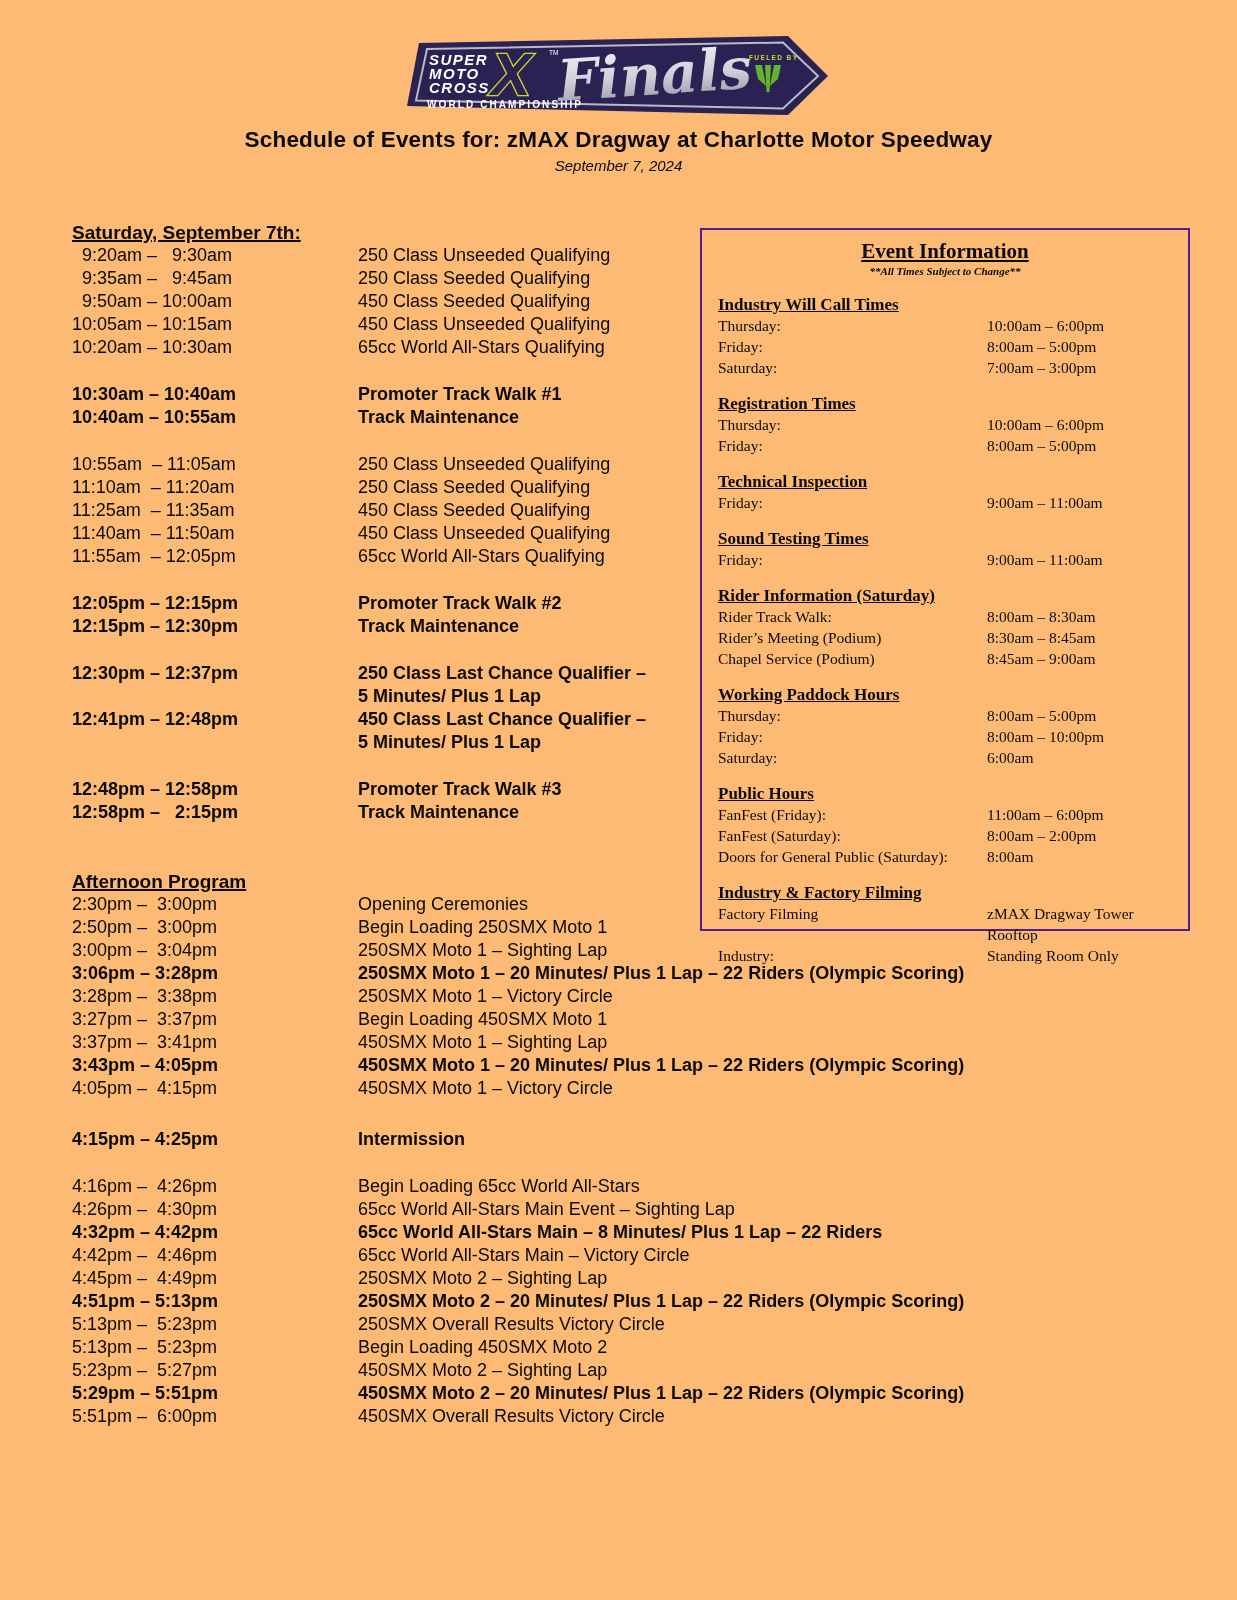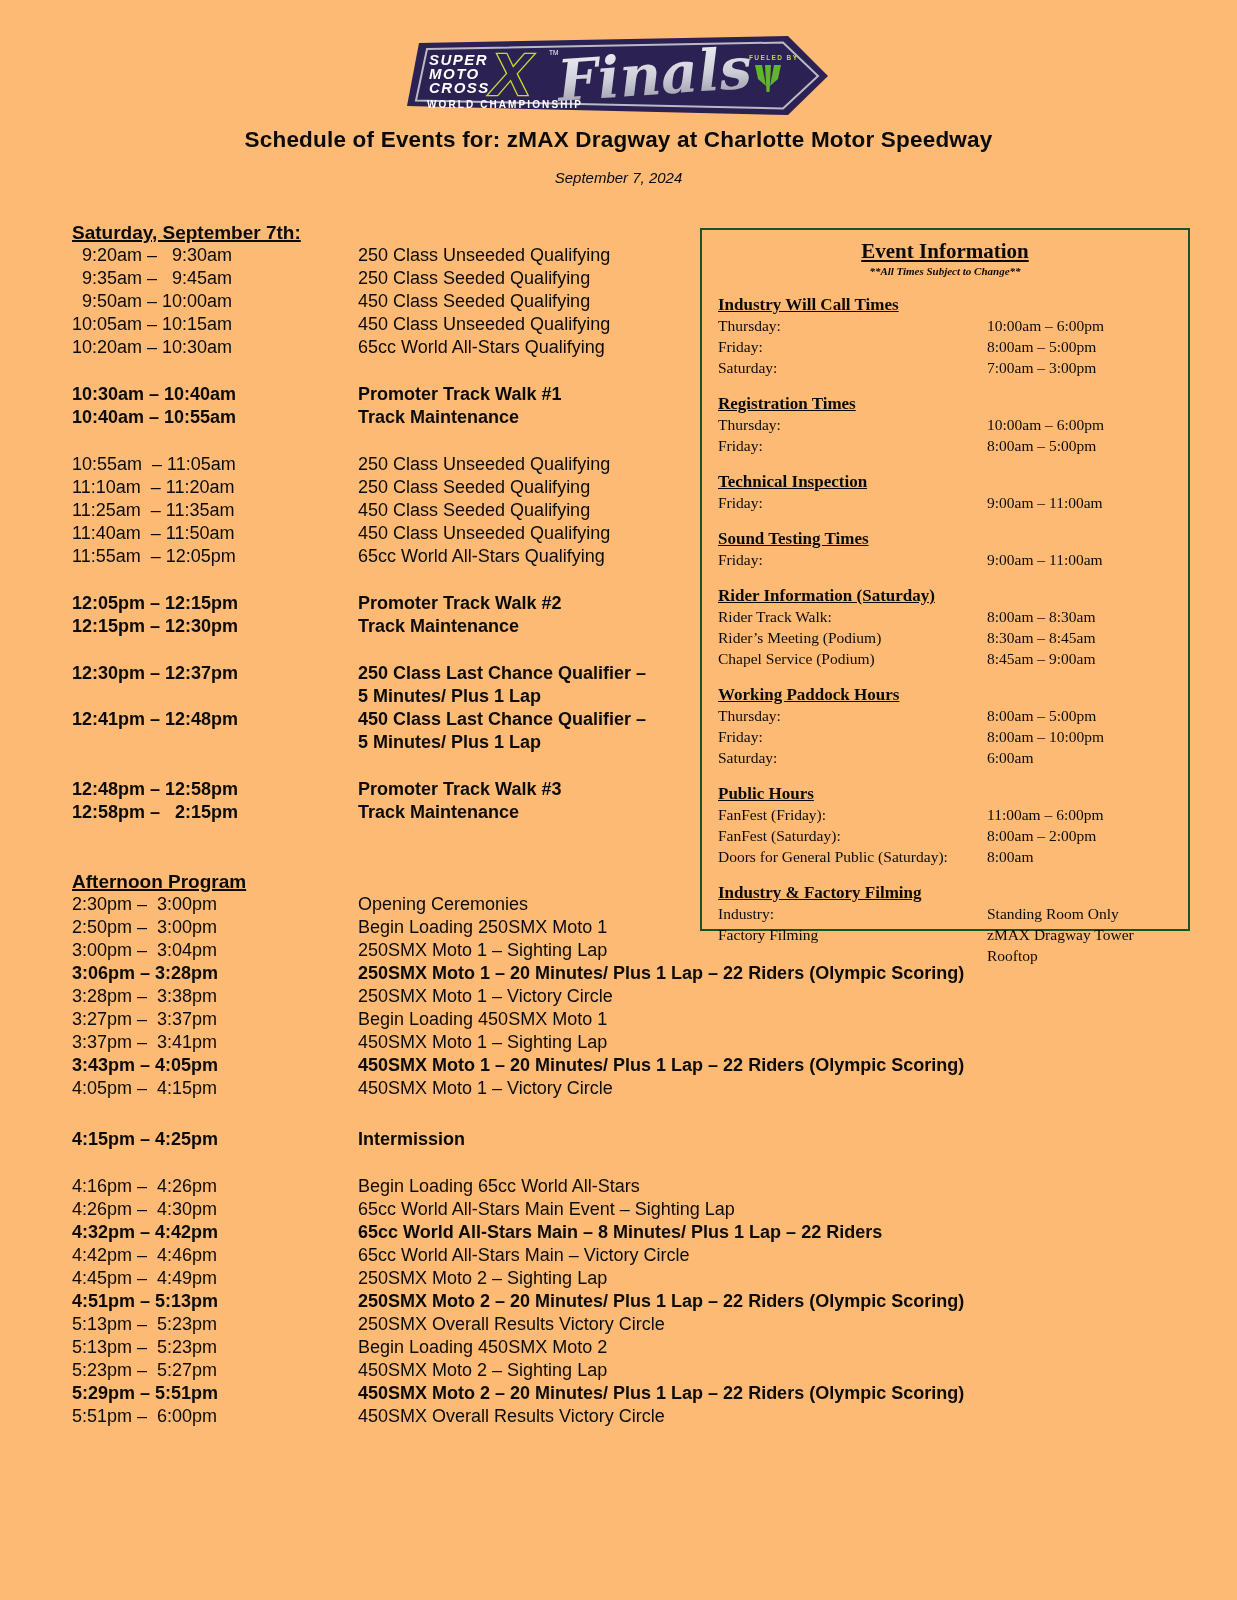--- a/index.html
+++ b/index.html
@@ -5,35 +5,35 @@
   html,body{margin:0;padding:0;background:#fff;}
   .page{position:relative;width:1237px;height:1600px;background:#fdba74;overflow:hidden;
         font-family:"Liberation Sans",sans-serif;color:#0b0b0b;}
 
   
   .logo{position:absolute;left:399px;top:31px;width:430px;height:90px;}
 
   
   .titleblock{position:absolute;left:0;top:126px;width:1237px;text-align:center;}
   .title-line{font-size:22.5px;font-weight:bold;line-height:27px;letter-spacing:0.2px;}
-  .title-date{font-size:15px;font-style:italic;margin-top:16px;}
+  .title-date{font-size:15px;font-style:italic;margin-top:4px;}
 
   
   .schedule{position:absolute;left:72px;top:221px;width:1070px;}
   .sched-header{font-size:19px;font-weight:bold;text-decoration:underline;
                 text-decoration-thickness:2px;line-height:23px;}
   .sched-row{line-height:23px;font-size:18px;display:flex;align-items:flex-start;}
   .sched-row.bold{font-weight:bold;}
   .sched-time{display:inline-block;width:286px;white-space:pre;flex:none;}
   .sched-desc{display:inline-block;white-space:pre-line;}
   .sched-gap{height:24px;}
 
   
   .event-box{position:absolute;left:700px;top:228px;width:490px;height:703px;
-             border:2px solid #14532d;box-sizing:border-box;
+             border:2px solid #4c1d95;box-sizing:border-box;
              font-family:"Liberation Serif",serif;padding:8px 16px 0 16px;}
   .eb-title{text-align:center;font-size:21px;font-weight:bold;text-decoration:underline;
             line-height:26px;}
   .eb-sub{text-align:center;font-size:11px;font-weight:bold;font-style:italic;line-height:15px;}
   .eb-section{margin-top:15px;}
   .eb-heading{font-size:17px;font-weight:bold;text-decoration:underline;line-height:21px;}
   .eb-row{display:flex;line-height:21px;font-size:15.5px;}
   .eb-label{width:269px;flex:none;}
   .eb-value{width:173px;}
 </style>
@@ -338,24 +338,24 @@
             <span class="eb-value">8:00am – 2:00pm</span>
           </div>
           <div class="eb-row">
             <span class="eb-label">Doors for General Public (Saturday):</span>
             <span class="eb-value">8:00am</span>
           </div>
         </div>
         <div class="eb-section">
           <div class="eb-heading">Industry &amp; Factory Filming</div>
           <div class="eb-row">
+            <span class="eb-label">Factory Filming</span>
+            <span class="eb-value">zMAX Dragway Tower Rooftop</span>
+          </div>
+          <div class="eb-row">
             <span class="eb-label">Industry:</span>
             <span class="eb-value">Standing Room Only</span>
           </div>
-          <div class="eb-row">
-            <span class="eb-label">Factory Filming</span>
-            <span class="eb-value">zMAX Dragway Tower Rooftop</span>
-          </div>
         </div>
       </div>
   </div>
 
 </div>
 
 </body></html>

